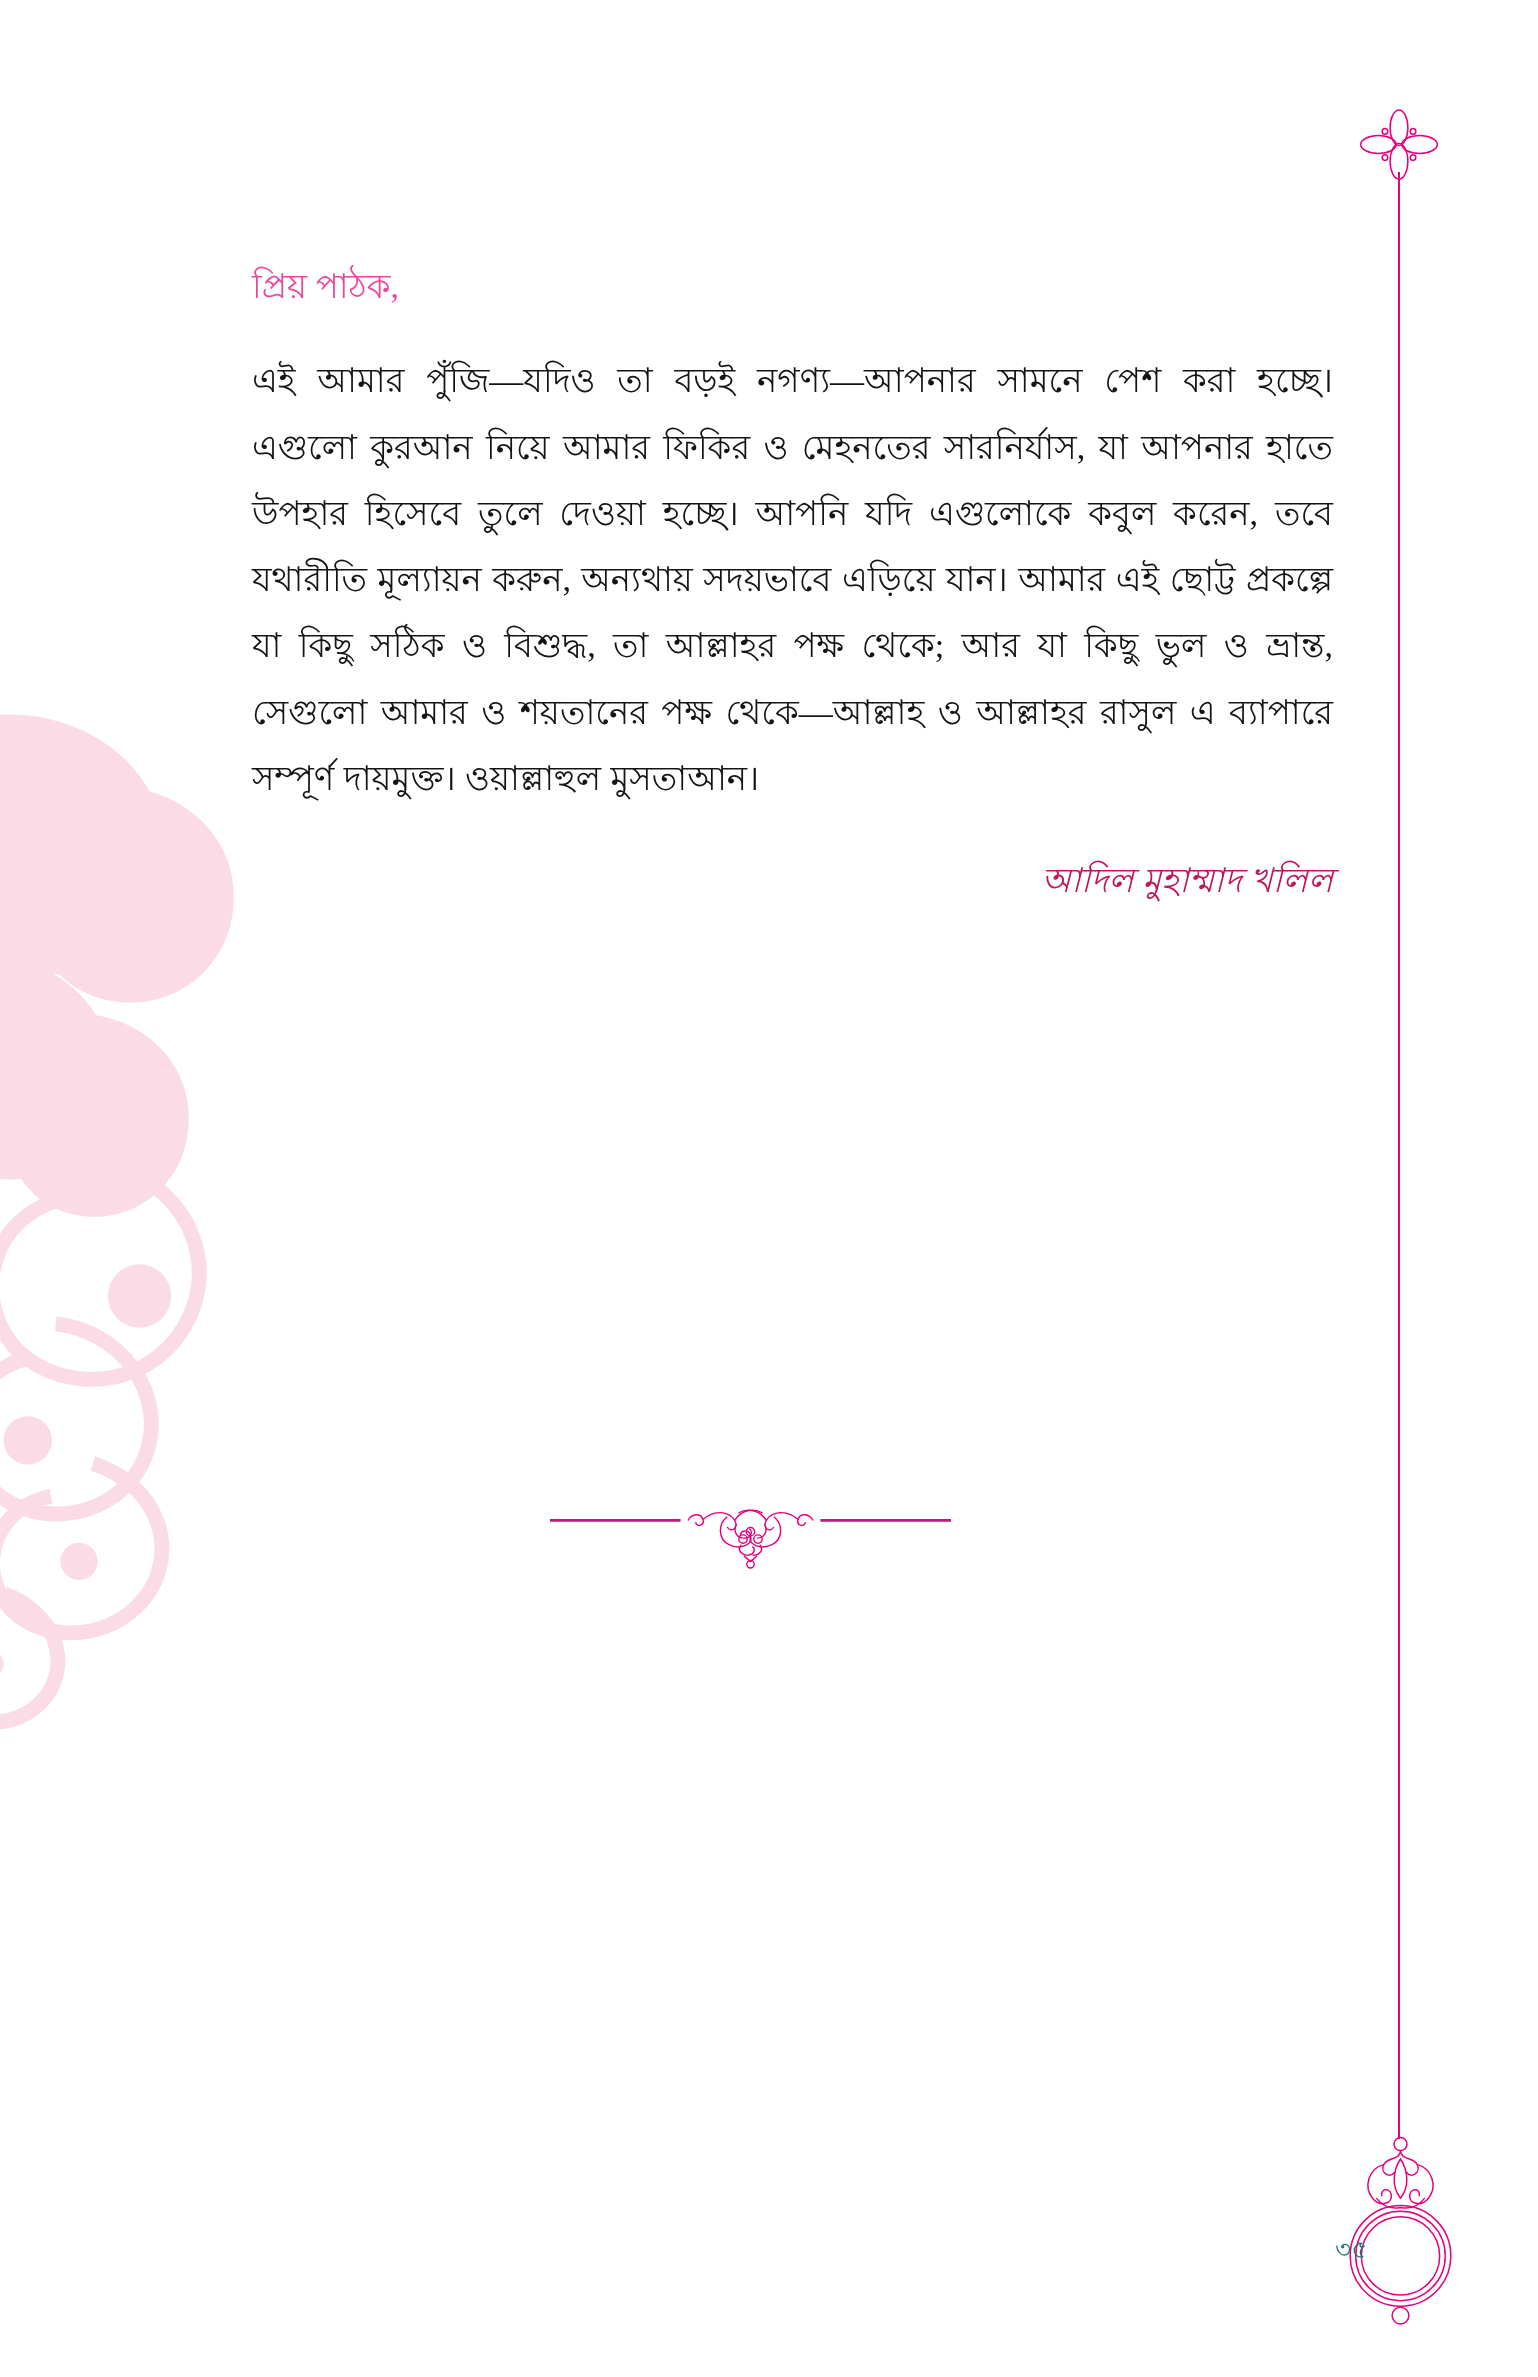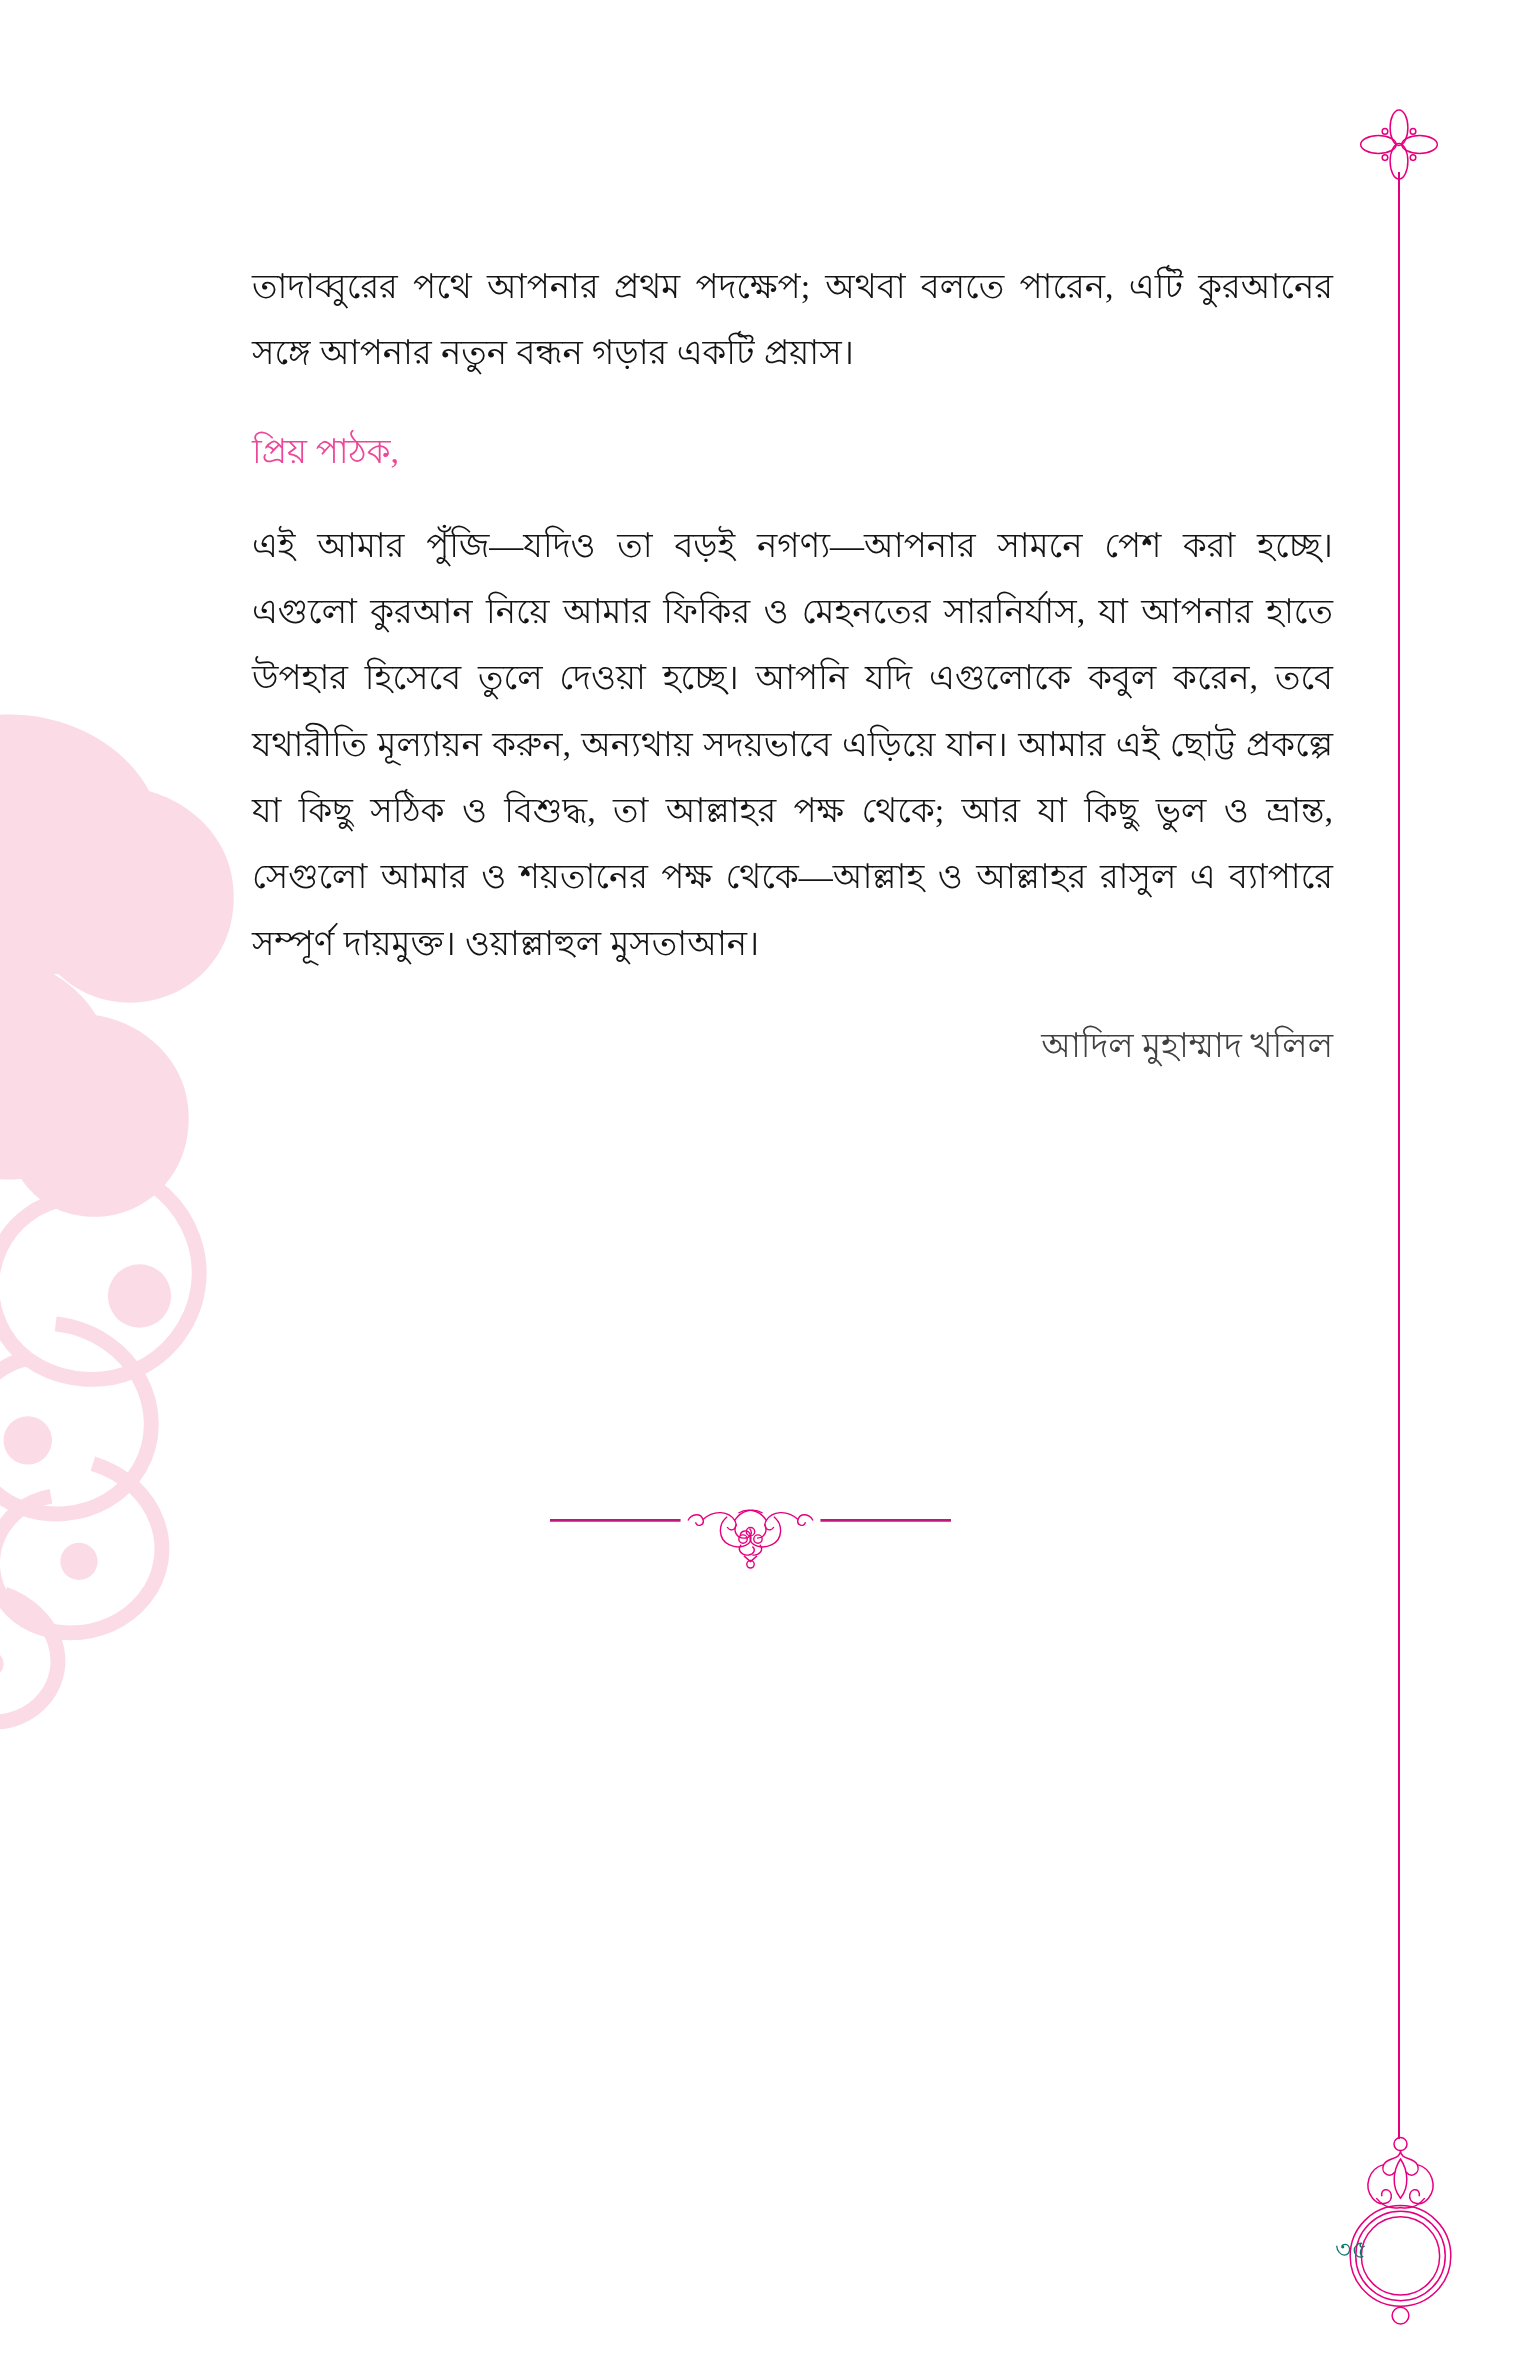--- a/index.html
+++ b/index.html
@@ -105,22 +105,23 @@
     font-size: 34px;
     line-height: 1.95;
     color: #ec4899;
     text-align: left;
   }
 
   p.signature {
     margin: 37px 0 0 0;
     font-size: 34px;
     line-height: 1.9;
-    color: #404040;
+    color: #be185d;
     text-align: right;
+    font-style: italic;
   }
 </style>
 </head>
 <body>
 
 <div class="page">
 
   <div class="watermark">
     <svg viewBox="0 0 480 1160" width="447" height="1081" xmlns="http://www.w3.org/2000/svg">
       <g fill="#fbdce6" stroke="none">
@@ -202,21 +203,20 @@
         <circle cx="70" cy="148" r="48"></circle>
         <circle cx="70" cy="148" r="42"></circle>
         <circle cx="70" cy="212" r="9"></circle>
       </g>
     </svg>
   </div>
   <div class="page-number">৩৫</div>
 
   <div class="content">
 
-    <p class="para">তাদাব্বুরের পথে আপনার প্রথম পদক্ষেপ; অথবা বলতে পারেন, এটি কুরআনের সঙ্গে আপনার নতুন বন্ধন গড়ার একটি প্রয়াস।</p>
 
     <p class="salutation">প্রিয় পাঠক,</p>
 
     <p class="para">এই আমার পুঁজি—যদিও তা বড়ই নগণ্য—আপনার সামনে পেশ করা হচ্ছে। এগুলো কুরআন নিয়ে আমার ফিকির ও মেহনতের সারনির্যাস, যা আপনার হাতে উপহার হিসেবে তুলে দেওয়া হচ্ছে। আপনি যদি এগুলোকে কবুল করেন, তবে যথারীতি মূল্যায়ন করুন, অন্যথায় সদয়ভাবে এড়িয়ে যান। আমার এই ছোট্ট প্রকল্পে যা কিছু সঠিক ও বিশুদ্ধ, তা আল্লাহর পক্ষ থেকে; আর যা কিছু ভুল ও ভ্রান্ত, সেগুলো আমার ও শয়তানের পক্ষ থেকে—আল্লাহ ও আল্লাহর রাসুল এ ব্যাপারে সম্পূর্ণ দায়মুক্ত। ওয়াল্লাহুল মুসতাআন।</p>
 
 
     <p class="signature">আদিল মুহাম্মাদ খলিল</p>
 
   </div>
 

